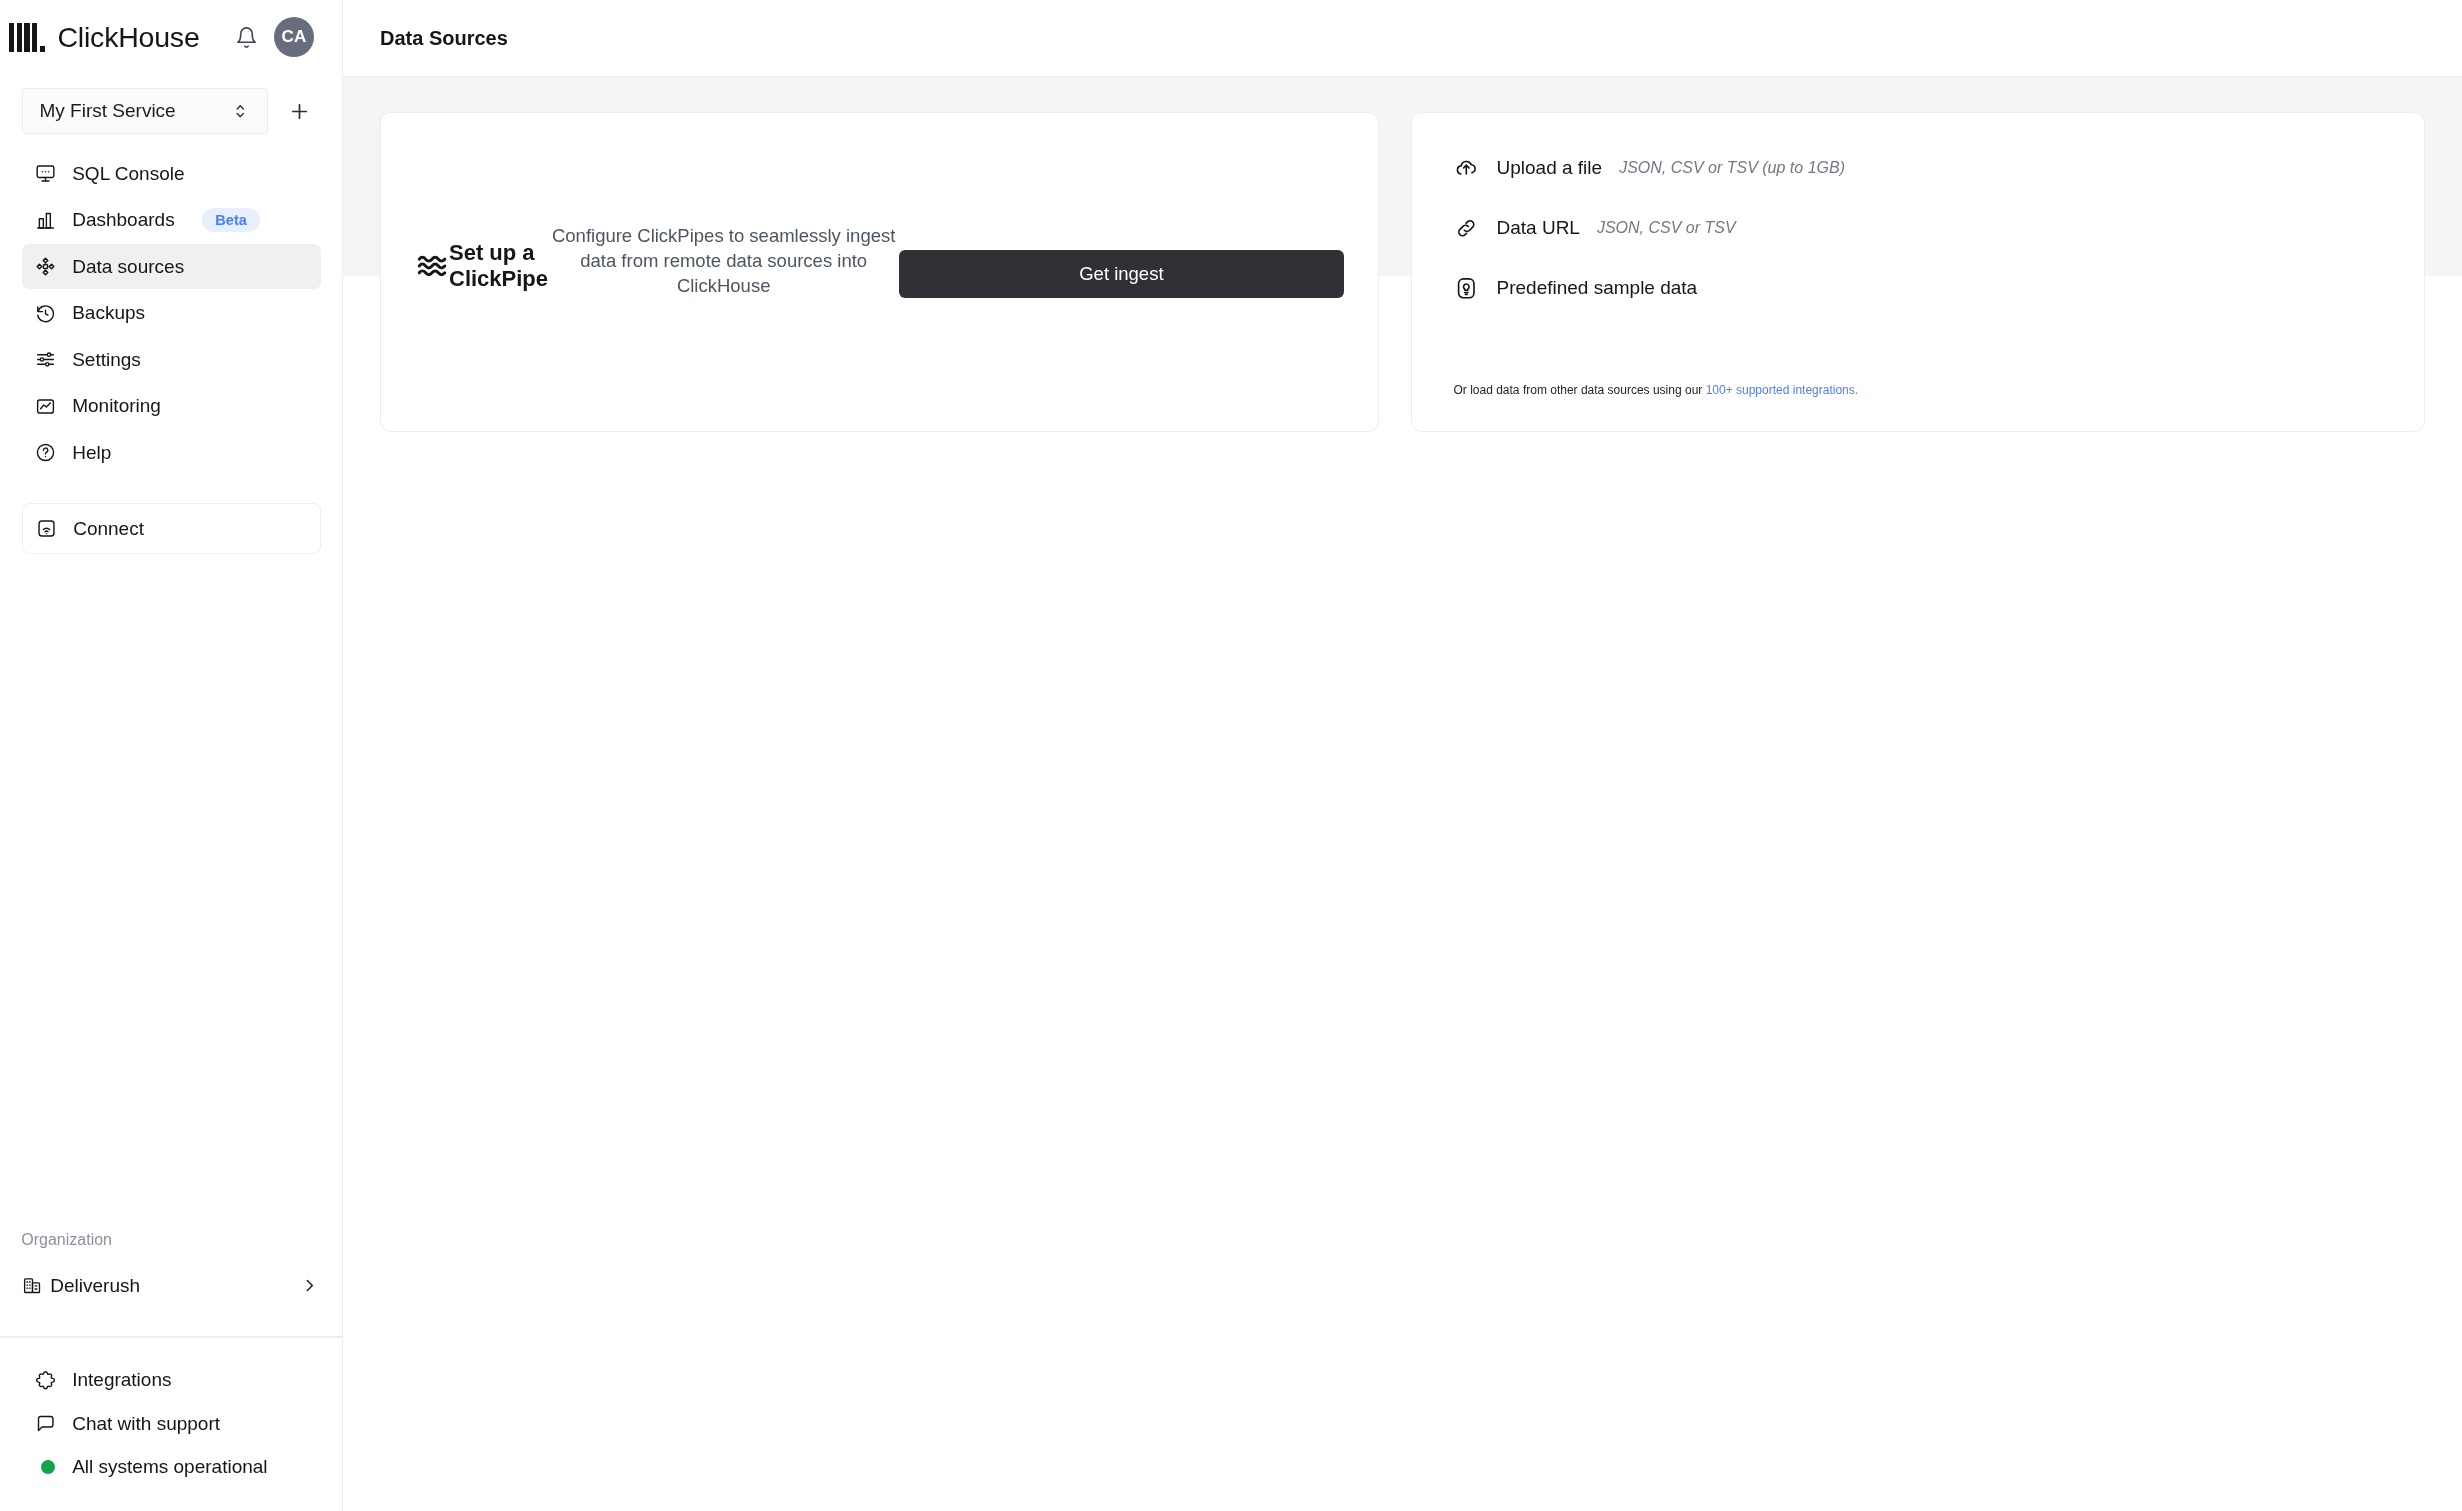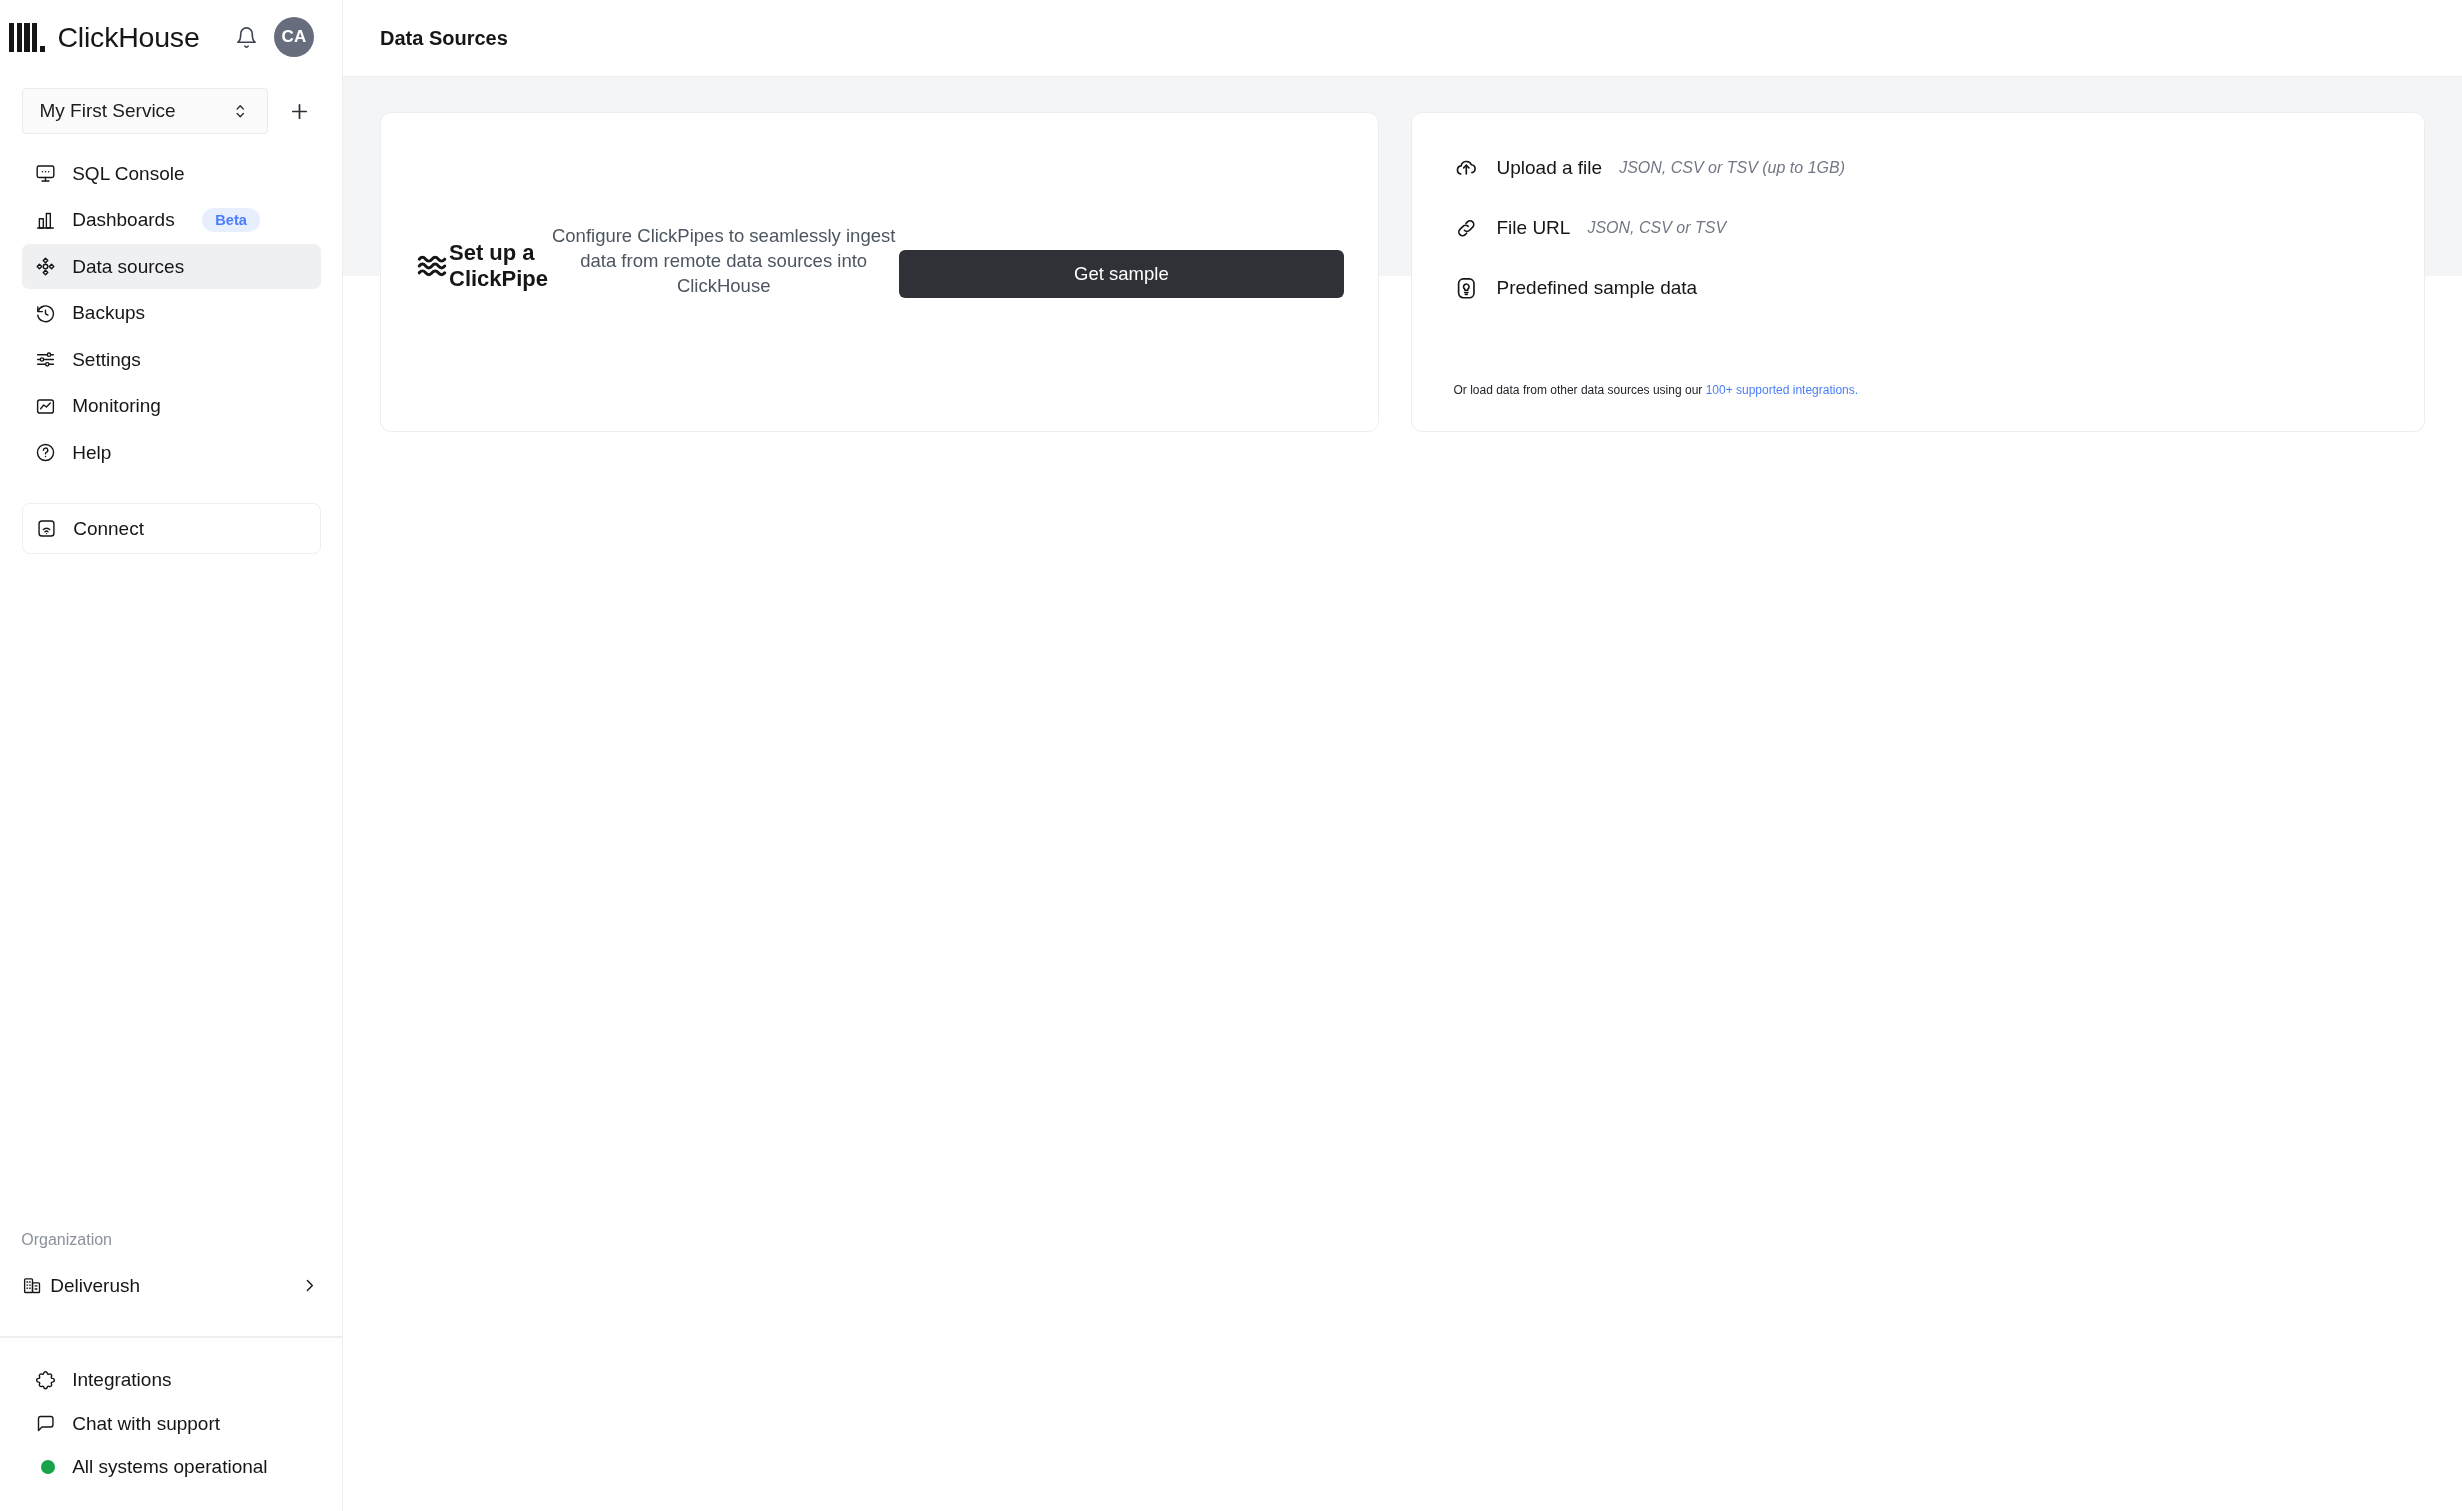--- a/index.html
+++ b/index.html
@@ -557,21 +557,21 @@
       <section class="card cp-card">
         <div class="cp-icon">
           <svg width="34" height="34" viewBox="0 0 24 24" fill="none" stroke="#161618" stroke-width="2.1" stroke-linecap="round" stroke-linejoin="round">
             <path d="M3 7.2c1.5-1.8 3-1.8 4.5 0s3 1.8 4.5 0 3-1.8 4.5 0 3 1.8 4.5 0"></path>
             <path d="M3 12c1.5-1.8 3-1.8 4.5 0s3 1.8 4.5 0 3-1.8 4.5 0 3 1.8 4.5 0"></path>
             <path d="M3 16.8c1.5-1.8 3-1.8 4.5 0s3 1.8 4.5 0 3-1.8 4.5 0 3 1.8 4.5 0"></path>
           </svg>
         </div>
         <h2 class="cp-title">Set up a ClickPipe</h2>
         <p class="cp-sub">Configure ClickPipes to seamlessly ingest data from remote data sources into ClickHouse</p>
-        <button class="get-started">Get sample</button>
+        <button class="get-started">Get ingest</button>
       </section>
 
       <section class="card src-card">
 
         <div class="src-opt">
           <span class="ico">
             <svg width="24.6" height="24.6" viewBox="0 0 24 24" fill="none" stroke="#161618" stroke-width="1.6" stroke-linecap="round" stroke-linejoin="round">
               <path d="M6.6 17.5A4 4 0 0 1 7 9.6a5.2 5.2 0 0 1 9.9-1.1 3.9 3.9 0 0 1 .6 7.7"></path>
               <polyline points="9.4 11.6 12 9 14.6 11.6"></polyline>
               <line x1="12" y1="9" x2="12" y2="17.6"></line>
@@ -581,21 +581,21 @@
           <span class="src-hint">JSON, CSV or TSV (up to 1GB)</span>
         </div>
 
         <div class="src-opt">
           <span class="ico">
             <svg width="24.6" height="24.6" viewBox="0 0 24 24" fill="none" stroke="#161618" stroke-width="1.6" stroke-linecap="round" stroke-linejoin="round">
               <path d="M10.1 13.9a3.6 3.6 0 0 0 5.1 0l3-3a3.6 3.6 0 0 0-5.1-5.1l-1.4 1.4"></path>
               <path d="M13.9 10.1a3.6 3.6 0 0 0-5.1 0l-3 3a3.6 3.6 0 0 0 5.1 5.1l1.4-1.4"></path>
             </svg>
           </span>
-          <span class="src-label">File URL</span>
+          <span class="src-label">Data URL</span>
           <span class="src-hint">JSON, CSV or TSV</span>
         </div>
 
         <div class="src-opt">
           <span class="ico">
             <svg width="24.6" height="24.6" viewBox="0 0 24 24" fill="none" stroke="#161618" stroke-width="1.6" stroke-linecap="round" stroke-linejoin="round">
               <rect x="4.5" y="2.8" width="15" height="18.4" rx="4.6"></rect>
               <path d="M9.3 10.6a2.7 2.7 0 1 1 4.2 2.2v1.1h-2.9v-1.1a2.7 2.7 0 0 1-1.3-2.2Z"></path>
               <line x1="10.4" y1="16.1" x2="13.6" y2="16.1"></line>
               <line x1="11" y1="17.9" x2="13" y2="17.9"></line>

